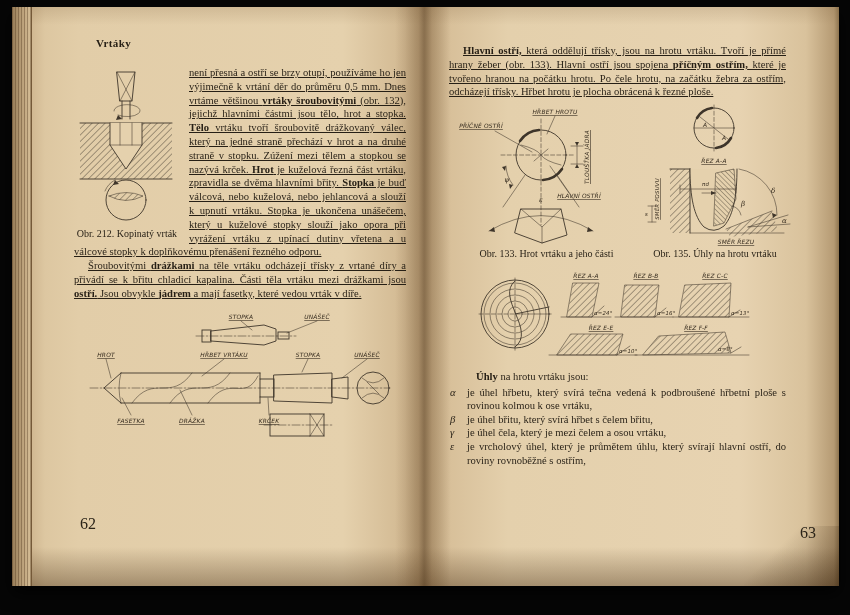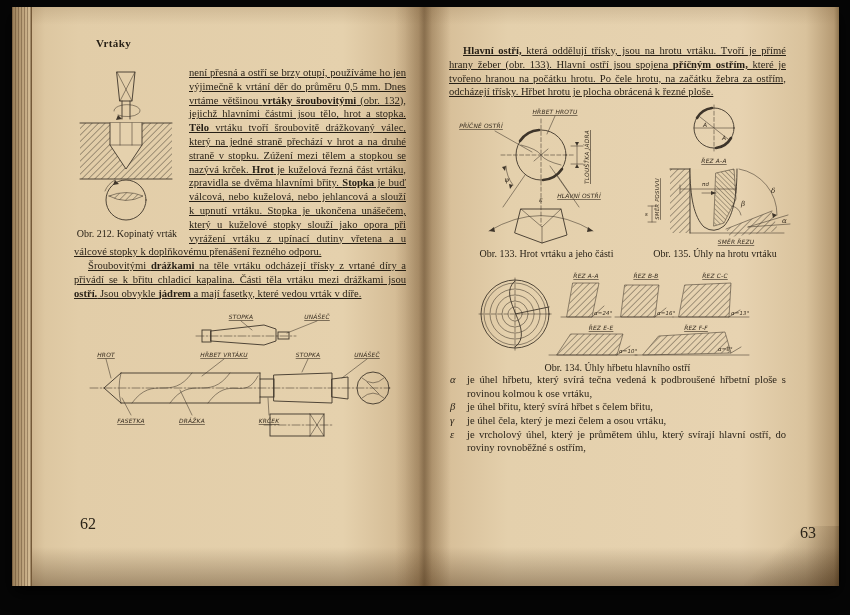--- a/index.html
+++ b/index.html
@@ -252,23 +252,23 @@
 
         <text class="u" x="126" y="63" text-anchor="middle">ŘEZ E-E</text>
         <path d="M96,67 L148,67 L142,88 L82,88 Z" fill="url(#hatchA)"></path>
         <path class="ln thin" d="M96,67 L148,67 L142,88 L82,88 Z M74,88 H162 M142,88 L155,79"></path>
         <text class="sm" x="144" y="86">α=10°</text>
         <text class="u" x="221" y="63" text-anchor="middle">ŘEZ F-F</text>
         <path d="M184,69 L250,65 L256,86 L168,88 Z" fill="url(#hatchA)"></path>
         <path class="ln thin" d="M184,69 L250,65 L256,86 L168,88 Z M160,88 H274 M256,86 L266,80"></path>
         <text class="sm" x="243" y="84">α=8°</text>
       </svg>
-      <div class="caption">Obr. 134. Úhly hřbetu hlavního ostří</div>
-    </div>
-
+    </div>
+
+    <p class="angles-head"><b>Úhly</b><span> na hrotu vrtáku jsou:</span></p>
 
     <div class="angle-item">
       <span class="angle-sym">α</span>
       <span class="angle-txt">je úhel hřbetu, který svírá tečna vedená k podbroušené hřbetní ploše s rovinou kolmou k ose vrtáku,</span>
     </div>
     <div class="angle-item">
       <span class="angle-sym">β</span>
       <span class="angle-txt">je úhel břitu, který svírá hřbet s čelem břitu,</span>
     </div>
     <div class="angle-item">

